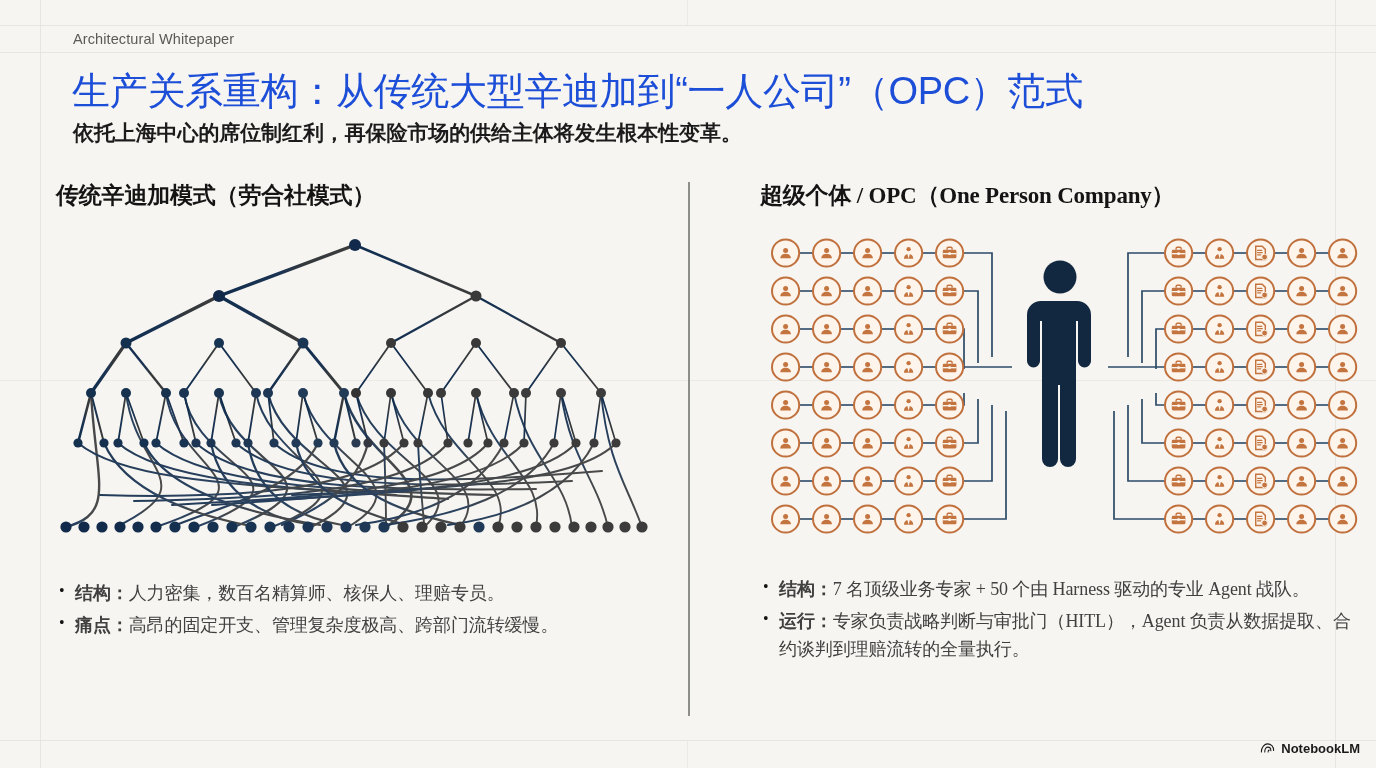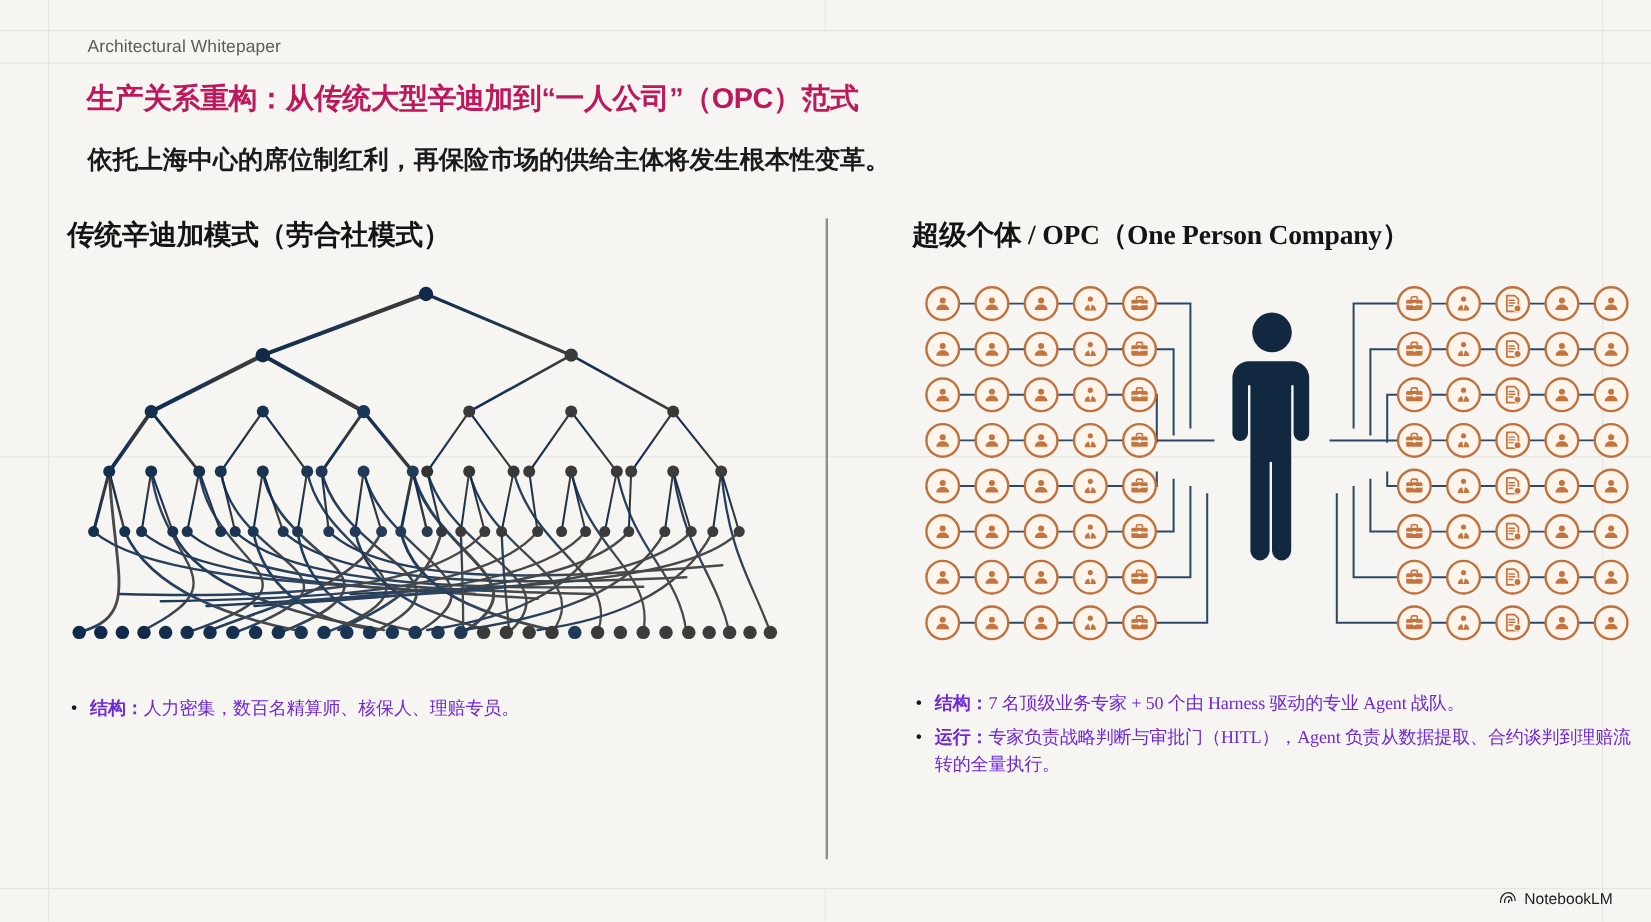--- a/index.html
+++ b/index.html
@@ -23,21 +23,21 @@
 
   
   #header-zone { position: absolute; left: 16px; top: 0; width: 1376px; height: 160px; }
   #eyebrow {
     position: absolute; left: 57px; top: 31px;
     font-size: 14.5px; color: #5a5a58; letter-spacing: .1px;
     font-weight: 400;
   }
   #title {
     position: absolute; left: 56px; top: 66px;
-    font-size: 24px; font-weight: 700; color: #be185d;
+    font-size: 38px; font-weight: 400; color: #1d4ed8;
     letter-spacing: -0.3px; white-space: nowrap;
   }
   #subtitle {
     position: absolute; left: 57px; top: 119px;
     font-size: 21px; font-weight: 600; color: #1b1b1b;
     letter-spacing: -0.1px; white-space: nowrap;
   }
 
   
   .panel { position: absolute; top: 180px; font-family: Liberation Serif, serif; }
@@ -55,37 +55,37 @@
   
   .figure { position: relative; margin-top: 22px; }
   #figure-left  { width: 600px; height: 320px; }
   #figure-right { width: 600px; height: 310px; }
   .figure svg { display: block; }
 
   
   .bullets { margin-top: 14px; }
   .bullet {
     position: relative; padding-left: 19px;
-    font-size: 15px; line-height: 1.52; color: #6d28d9;
+    font-size: 18px; line-height: 1.52; color: #404040;
     margin-bottom: 5px; font-weight: 500;
     letter-spacing: -0.1px;
   }
   .bullet::before {
     content: "•"; position: absolute; left: 3px; top: -1px;
     font-size: 16px; color: #161616;
   }
   .bullet .lbl { font-weight: 700; }
   #bullets-left  { position: absolute; left: 0; top: 386px; width: 620px; }
   #bullets-right { position: absolute; left: 0; top: 382px; width: 600px; }
 
   
   #footer-brand {
-    position: absolute; right: 32px; bottom: 12px;
+    position: absolute; right: 16px; bottom: 12px;
     display: flex; align-items: center; gap: 6px;
-    font-size: 13px; color: #1a1a1a; font-weight: 400;
+    font-size: 13px; color: #1a1a1a; font-weight: 700;
   }
   #footer-brand svg { display: block; }
 </style>
 </head>
 <body>
 
 <div id="slide">
 
   <div class="grid-line gl-v" style="left:40px;"></div>
   <div class="grid-line gl-v" style="left:1335px;"></div>
@@ -314,20 +314,23 @@
           <circle cx="552" cy="294" r="5.6" fill="#3c3c3c"></circle>
           <circle cx="569" cy="294" r="5.6" fill="#3c3c3c"></circle>
           <circle cx="586" cy="294" r="5.6" fill="#3c3c3c"></circle>
         </g>
       </svg>
     </div>
 
     <div class="bullets" id="bullets-left">
       <div class="bullet">
         <span class="lbl">结构：</span><span>人力密集，数百名精算师、核保人、理赔专员。</span>
+      </div>
+      <div class="bullet">
+        <span class="lbl">痛点：</span><span>高昂的固定开支、管理复杂度极高、跨部门流转缓慢。</span>
       </div>
     </div>
   </div>
 
   <div class="panel" id="panel-right">
     <div class="panel-heading">超级个体 / OPC（One Person Company）</div>
 
     <div class="figure" id="figure-right">
       <svg width="600" height="310" viewBox="0 0 600 310">
         <defs>

